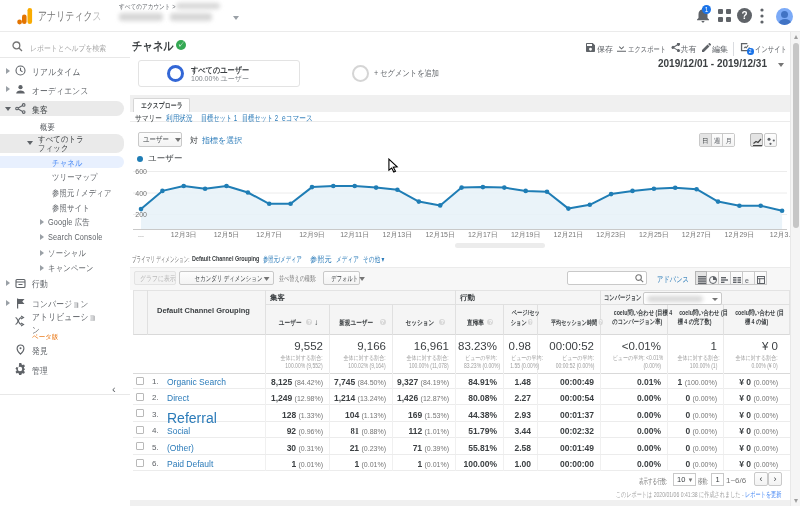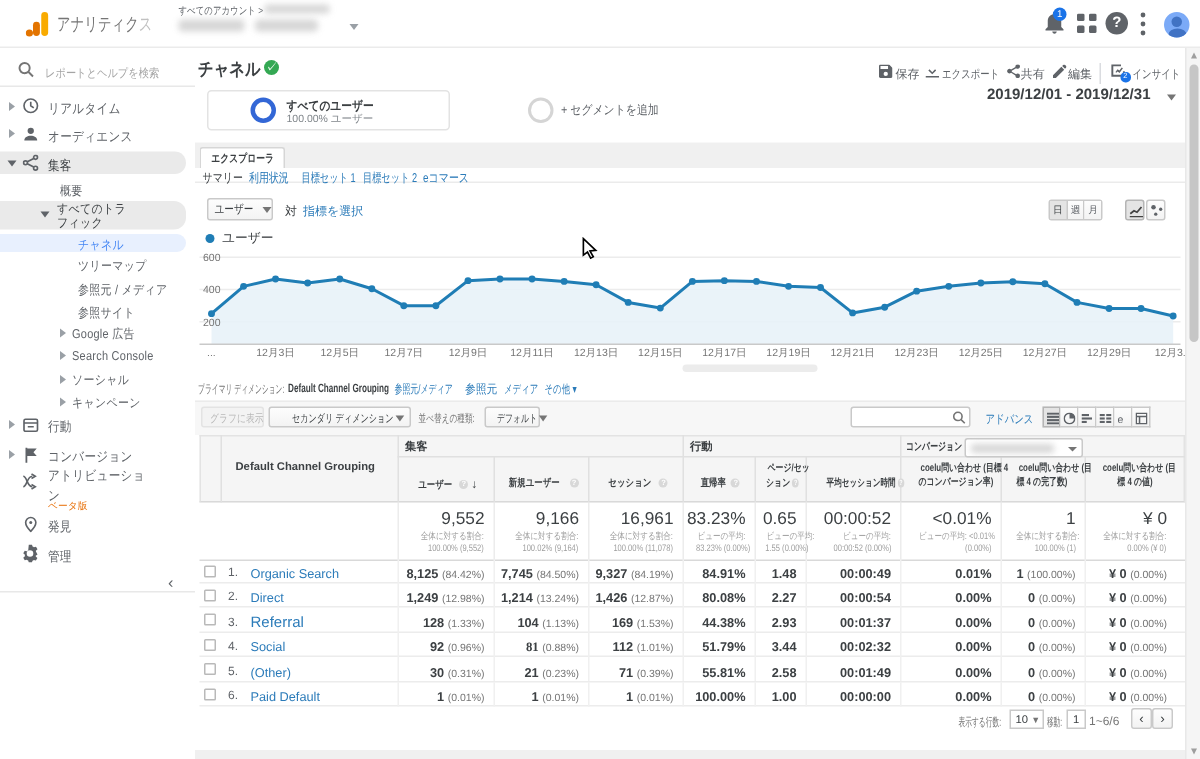--- a/index.html
+++ b/index.html
@@ -392,21 +392,21 @@
   <div class="abs" style="left:537px;top:303px;width:1px;height:37.5px;background:#ececec;"></div>
   <div class="abs" style="left:593px;top:303px;width:1px;height:37.5px;background:#ececec;"></div>
   <div class="abs" style="left:135px;top:308px;width:58px;height:13px;font-size:11.5px;color:#3c4043;text-align:right;">9,552</div>
   <div class="abs" style="left:135px;top:322px;width:58px;height:14px;font-size:6.3px;color:#9e9e9e;text-align:right;line-height:7.5px;"><span class="jr">全体に対する割合:</span><br><span class="jr">100.00% (9,552)</span></div>
   <div class="abs" style="left:199px;top:308px;width:57px;height:13px;font-size:11.5px;color:#3c4043;text-align:right;">9,166</div>
   <div class="abs" style="left:199px;top:322px;width:57px;height:14px;font-size:6.3px;color:#9e9e9e;text-align:right;line-height:7.5px;"><span class="jr">全体に対する割合:</span><br><span class="jr">100.02% (9,164)</span></div>
   <div class="abs" style="left:262px;top:308px;width:57px;height:13px;font-size:11.5px;color:#3c4043;text-align:right;">16,961</div>
   <div class="abs" style="left:262px;top:322px;width:57px;height:14px;font-size:6.3px;color:#9e9e9e;text-align:right;line-height:7.5px;"><span class="jr">全体に対する割合:</span><br><span class="jr">100.00% (11,078)</span></div>
   <div class="abs" style="left:325px;top:308px;width:42px;height:13px;font-size:11.5px;color:#3c4043;text-align:right;">83.23%</div>
   <div class="abs" style="left:325px;top:322px;width:42px;height:14px;font-size:6.3px;color:#9e9e9e;text-align:right;line-height:7.5px;"><span class="jr">ビューの平均:</span><br><span class="jr">83.23% (0.00%)</span></div>
-  <div class="abs" style="left:373px;top:308px;width:28px;height:13px;font-size:11.5px;color:#3c4043;text-align:right;">0.65</div>
+  <div class="abs" style="left:373px;top:308px;width:28px;height:13px;font-size:11.5px;color:#3c4043;text-align:right;">0.98</div>
   <div class="abs" style="left:373px;top:322px;width:28px;height:14px;font-size:6.3px;color:#9e9e9e;text-align:right;line-height:7.5px;"><span class="jr">ビューの平均:</span><br><span class="jr">1.55 (0.00%)</span></div>
   <div class="abs" style="left:407px;top:308px;width:57px;height:13px;font-size:11.5px;color:#3c4043;text-align:right;">00:00:52</div>
   <div class="abs" style="left:407px;top:322px;width:57px;height:14px;font-size:6.3px;color:#9e9e9e;text-align:right;line-height:7.5px;"><span class="jr">ビューの平均:</span><br><span class="jr">00:00:52 (0.00%)</span></div>
   <div class="abs" style="left:470px;top:308px;width:61px;height:13px;font-size:11.5px;color:#3c4043;text-align:right;">&lt;0.01%</div>
   <div class="abs" style="left:470px;top:322px;width:61px;height:14px;font-size:6.3px;color:#9e9e9e;text-align:right;line-height:7.5px;"><span class="jr">ビューの平均: &lt;0.01%</span><br><span class="jr">(0.00%)</span></div>
   <div class="abs" style="left:537px;top:308px;width:50px;height:13px;font-size:11.5px;color:#3c4043;text-align:right;">1</div>
   <div class="abs" style="left:537px;top:322px;width:50px;height:14px;font-size:6.3px;color:#9e9e9e;text-align:right;line-height:7.5px;"><span class="jr">全体に対する割合:</span><br><span class="jr">100.00% (1)</span></div>
   <div class="abs" style="left:593px;top:308px;width:55px;height:13px;font-size:11.5px;color:#3c4043;text-align:right;">¥ 0</div>
   <div class="abs" style="left:593px;top:322px;width:55px;height:14px;font-size:6.3px;color:#9e9e9e;text-align:right;line-height:7.5px;"><span class="jr">全体に対する割合:</span><br><span class="jr">0.00% (¥ 0)</span></div>
   <div class="abs" style="left:3px;top:355.9px;width:657px;height:1px;background:#ececec;"></div>
@@ -458,21 +458,21 @@
   <div class="abs" style="left:199px;top:373.3px;width:1px;height:16.4px;background:#f0f0f0;"></div>
   <div class="abs" style="left:262px;top:373.3px;width:1px;height:16.4px;background:#f0f0f0;"></div>
   <div class="abs" style="left:325px;top:373.3px;width:1px;height:16.4px;background:#f0f0f0;"></div>
   <div class="abs" style="left:373px;top:373.3px;width:1px;height:16.4px;background:#f0f0f0;"></div>
   <div class="abs" style="left:407px;top:373.3px;width:1px;height:16.4px;background:#f0f0f0;"></div>
   <div class="abs" style="left:470px;top:373.3px;width:1px;height:16.4px;background:#f0f0f0;"></div>
   <div class="abs" style="left:537px;top:373.3px;width:1px;height:16.4px;background:#f0f0f0;"></div>
   <div class="abs" style="left:593px;top:373.3px;width:1px;height:16.4px;background:#f0f0f0;"></div>
   <div class="abs" style="left:6px;top:377.3px;width:8px;height:8px;border:1px solid #b9b9b9;border-radius:1px;background:#fff;"></div>
   <div class="abs" style="left:22px;top:377.8px;width:12px;height:9px;font-size:8px;color:#5f6368;">3.</div>
-  <div class="abs" style="left:37px;top:377.8px;width:95px;height:9px;font-size:10px;color:#2b7bb9;">Referral</div>
+  <div class="abs" style="left:37px;top:377.8px;width:95px;height:9px;font-size:14px;color:#2b7bb9;">Referral</div>
   <div class="abs" style="left:135px;top:377.8px;width:58px;height:9px;font-size:8.5px;text-align:right;"><b style="color:#3c4043;font-weight:bold;">128</b> <span style="font-size:7px;color:#757575;">(1.33%)</span></div>
   <div class="abs" style="left:199px;top:377.8px;width:57px;height:9px;font-size:8.5px;text-align:right;"><b style="color:#3c4043;font-weight:bold;">104</b> <span style="font-size:7px;color:#757575;">(1.13%)</span></div>
   <div class="abs" style="left:262px;top:377.8px;width:57px;height:9px;font-size:8.5px;text-align:right;"><b style="color:#3c4043;font-weight:bold;">169</b> <span style="font-size:7px;color:#757575;">(1.53%)</span></div>
   <div class="abs" style="left:325px;top:377.8px;width:42px;height:9px;font-size:8.5px;text-align:right;"><b style="color:#3c4043;font-weight:bold;">44.38%</b></div>
   <div class="abs" style="left:373px;top:377.8px;width:28px;height:9px;font-size:8.5px;text-align:right;"><b style="color:#3c4043;font-weight:bold;">2.93</b></div>
   <div class="abs" style="left:407px;top:377.8px;width:57px;height:9px;font-size:8.5px;text-align:right;"><b style="color:#3c4043;font-weight:bold;">00:01:37</b></div>
   <div class="abs" style="left:470px;top:377.8px;width:61px;height:9px;font-size:8.5px;text-align:right;"><b style="color:#3c4043;font-weight:bold;">0.00%</b></div>
   <div class="abs" style="left:537px;top:377.8px;width:50px;height:9px;font-size:8.5px;text-align:right;"><b style="color:#3c4043;font-weight:bold;">0</b> <span style="font-size:7px;color:#757575;">(0.00%)</span></div>
   <div class="abs" style="left:593px;top:377.8px;width:55px;height:9px;font-size:8.5px;text-align:right;"><b style="color:#3c4043;font-weight:bold;">¥ 0</b> <span style="font-size:7px;color:#757575;">(0.00%)</span></div>
   <div class="abs" style="left:3px;top:405.1px;width:657px;height:1px;background:#ececec;"></div>
@@ -542,19 +542,20 @@
   <div class="abs" style="left:537px;top:427.0px;width:50px;height:9px;font-size:8.5px;text-align:right;"><b style="color:#3c4043;font-weight:bold;">0</b> <span style="font-size:7px;color:#757575;">(0.00%)</span></div>
   <div class="abs" style="left:593px;top:427.0px;width:55px;height:9px;font-size:8.5px;text-align:right;"><b style="color:#3c4043;font-weight:bold;">¥ 0</b> <span style="font-size:7px;color:#757575;">(0.00%)</span></div>
 
   <div class="abs" style="left:509px;top:444px;font-size:8px;color:#757575;"><span class="j" style="transform:scaleX(0.56);">表示する行数:</span></div>
   <div class="abs" style="left:543px;top:441px;width:23px;height:13px;border:1px solid #c9c9c9;background:#fff;font-size:7.5px;color:#3c4043;line-height:12px;padding-left:3px;">10 <span style="color:#757575;font-size:6px;">▼</span></div>
   <div class="abs" style="left:568px;top:444px;font-size:8px;color:#757575;"><span class="j" style="transform:scaleX(0.55);">移動:</span></div>
   <div class="abs" style="left:581px;top:441px;width:13px;height:13px;border:1px solid #c9c9c9;background:#fff;font-size:7.5px;color:#3c4043;line-height:12px;text-align:center;">1</div>
   <div class="abs" style="left:596px;top:444px;font-size:8px;color:#757575;">1~6/6</div>
   <div class="abs" style="left:624px;top:440px;width:14px;height:14px;border:1px solid #c9c9c9;border-radius:2px;background:linear-gradient(#fdfdfd,#f3f3f3);color:#3c4043;font-size:9px;text-align:center;line-height:13px;">‹</div>
   <div class="abs" style="left:638px;top:440px;width:14px;height:14px;border:1px solid #c9c9c9;border-radius:2px;background:linear-gradient(#fdfdfd,#f3f3f3);color:#3c4043;font-size:9px;text-align:center;line-height:13px;">›</div>
+  <div class="abs" style="left:0;top:458px;width:651px;height:10px;font-size:7.5px;color:#9e9e9e;text-align:right;"><span class="jr" style="transform:scaleX(0.68);">このレポートは 2020/01/06 0:41:38 に作成されました - <span style="color:#4285f4;">レポートを更新</span></span></div>
 </div>
 
 <div class="abs" id="vscroll" style="left:790px;top:32px;width:10px;height:474px;background:#f5f5f5;border-left:1px solid #e8e8e8;z-index:60;">
   <div style="position:absolute;left:2.5px;top:3px;width:0;height:0;border-left:2.5px solid transparent;border-right:2.5px solid transparent;border-bottom:4px solid #9e9e9e;"></div>
   <div style="position:absolute;left:1.5px;top:11px;width:6px;height:185px;background:#c6c6c6;border-radius:3px;"></div>
   <div style="position:absolute;left:2.5px;bottom:3px;width:0;height:0;border-left:2.5px solid transparent;border-right:2.5px solid transparent;border-top:4px solid #9e9e9e;"></div>
 </div>
 </div>
 </body></html>

